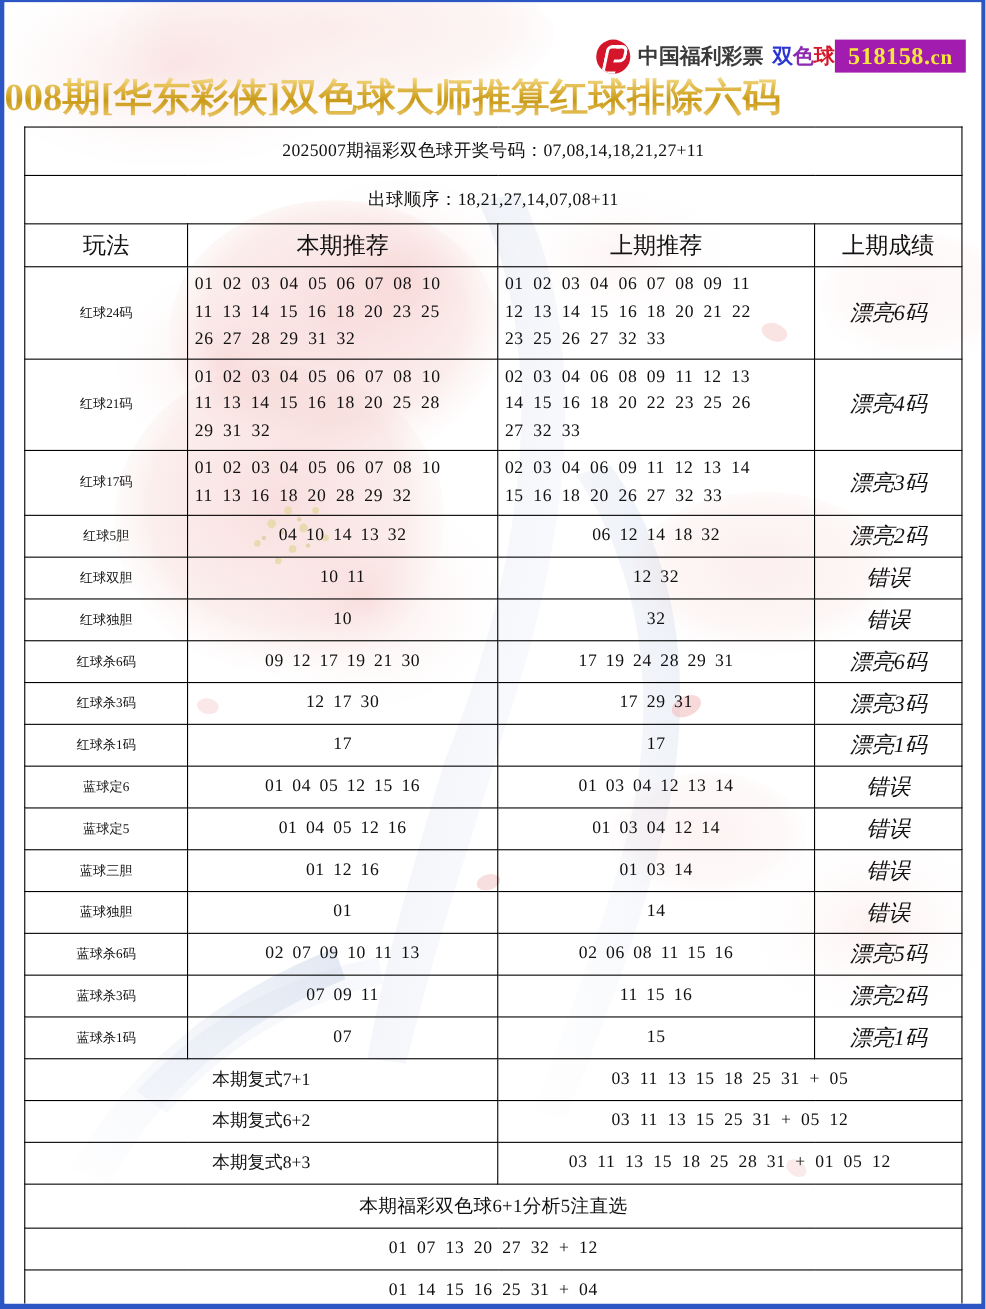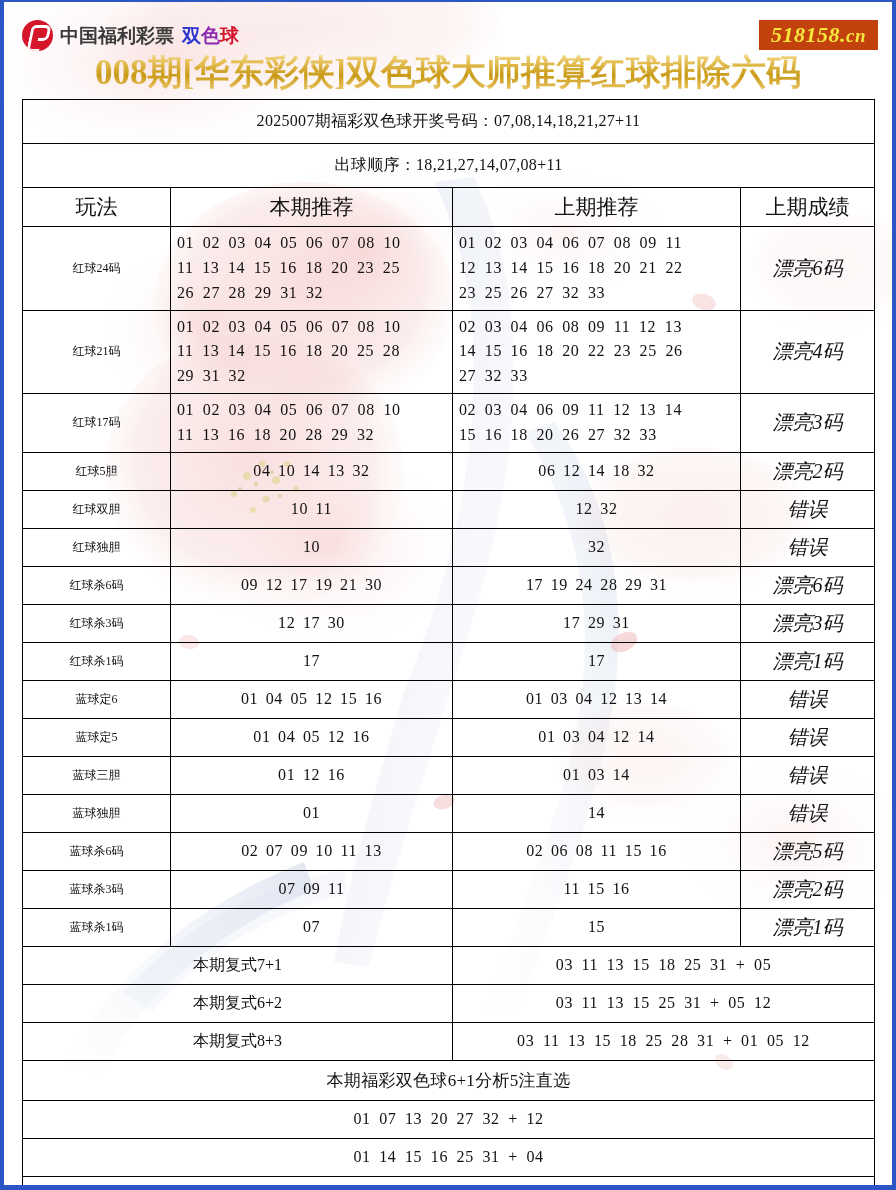--- a/index.html
+++ b/index.html
@@ -34,23 +34,24 @@
     z-index: 0;
     opacity: 1;
   }
   
   .header {
     position: relative;
     z-index: 3;
     height: 50px;
     display: flex;
     align-items: center;
-    justify-content: space-between;
+    justify-content: flex-end;
     padding: 16px 14px 0 18px;
     box-sizing: border-box;
+    margin-top: 16px;
   }
   .brand {
     display: flex;
     align-items: center;
     gap: 7px;
   }
   .cwl-mark {
     width: 31px; height: 31px;
     border-radius: 50%;
     background: #d5162a;
@@ -91,37 +92,36 @@
     font-size: 19px;
     font-weight: bold;
     line-height: 1;
     margin-left: 1px;
   }
   .ssq-c1 { color: #2c35d0; }
   .ssq-c2 { color: #8d2bb0; }
   .ssq-c3 { color: #d5162a; }
 
   .site-badge {
-    background: #c2410c;
+    background: #a21caf;
     color: #f5e63c;
     font-family: "Liberation Serif", serif;
     font-size: 22px;
     font-weight: bold;
     padding: 2px 12px 3px 12px;
     letter-spacing: 0.5px;
     line-height: 1.15;
-    font-style: italic;
   }
   .site-badge .tld { font-size: 19px; }
 
   
   .title {
     position: relative;
     z-index: 3;
-    text-align: center;
+    text-align: left;
     font-family: "Liberation Serif", "DejaVu Serif", serif;
     font-size: 35px;
     font-weight: bold;
     letter-spacing: 0px;
     line-height: 1.15;
     padding: 1px 0 6px 0;
     background: linear-gradient(180deg, #f6e6a8 0%, #e8c45c 18%, #c99a17 50%, #e3bb52 74%, #f2dd99 100%);
     -webkit-background-clip: text;
     background-clip: text;
     color: transparent;

